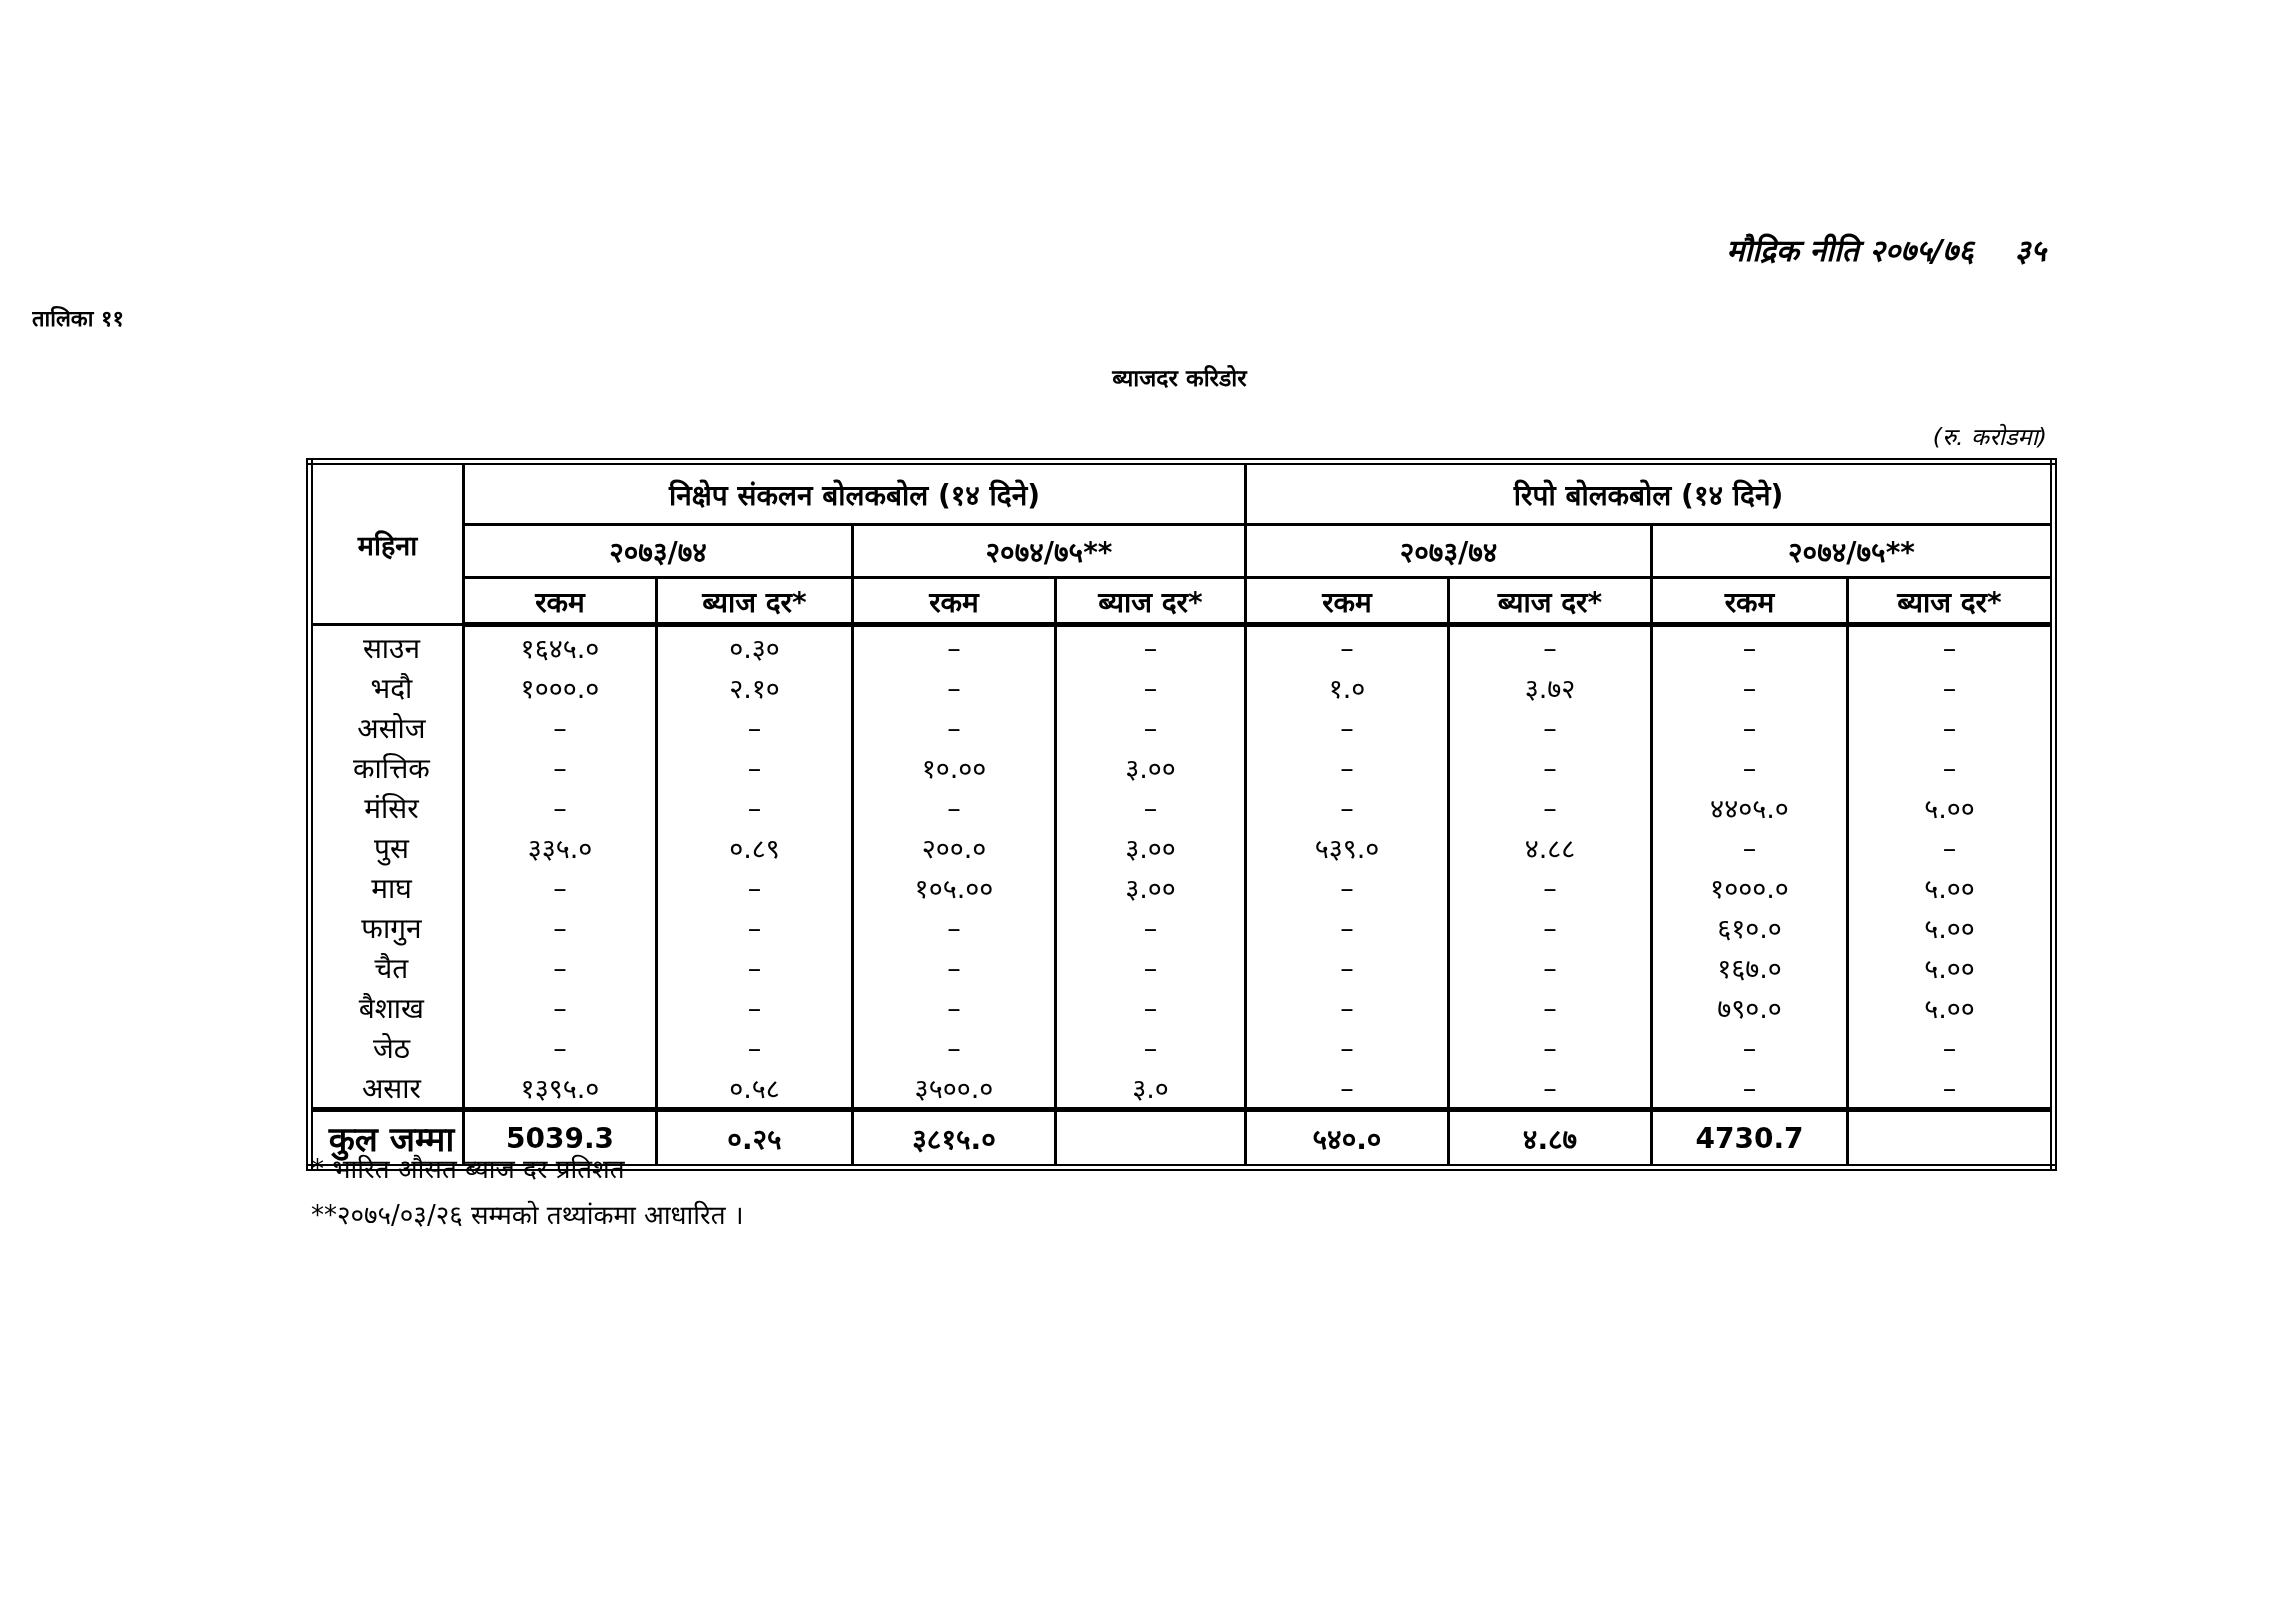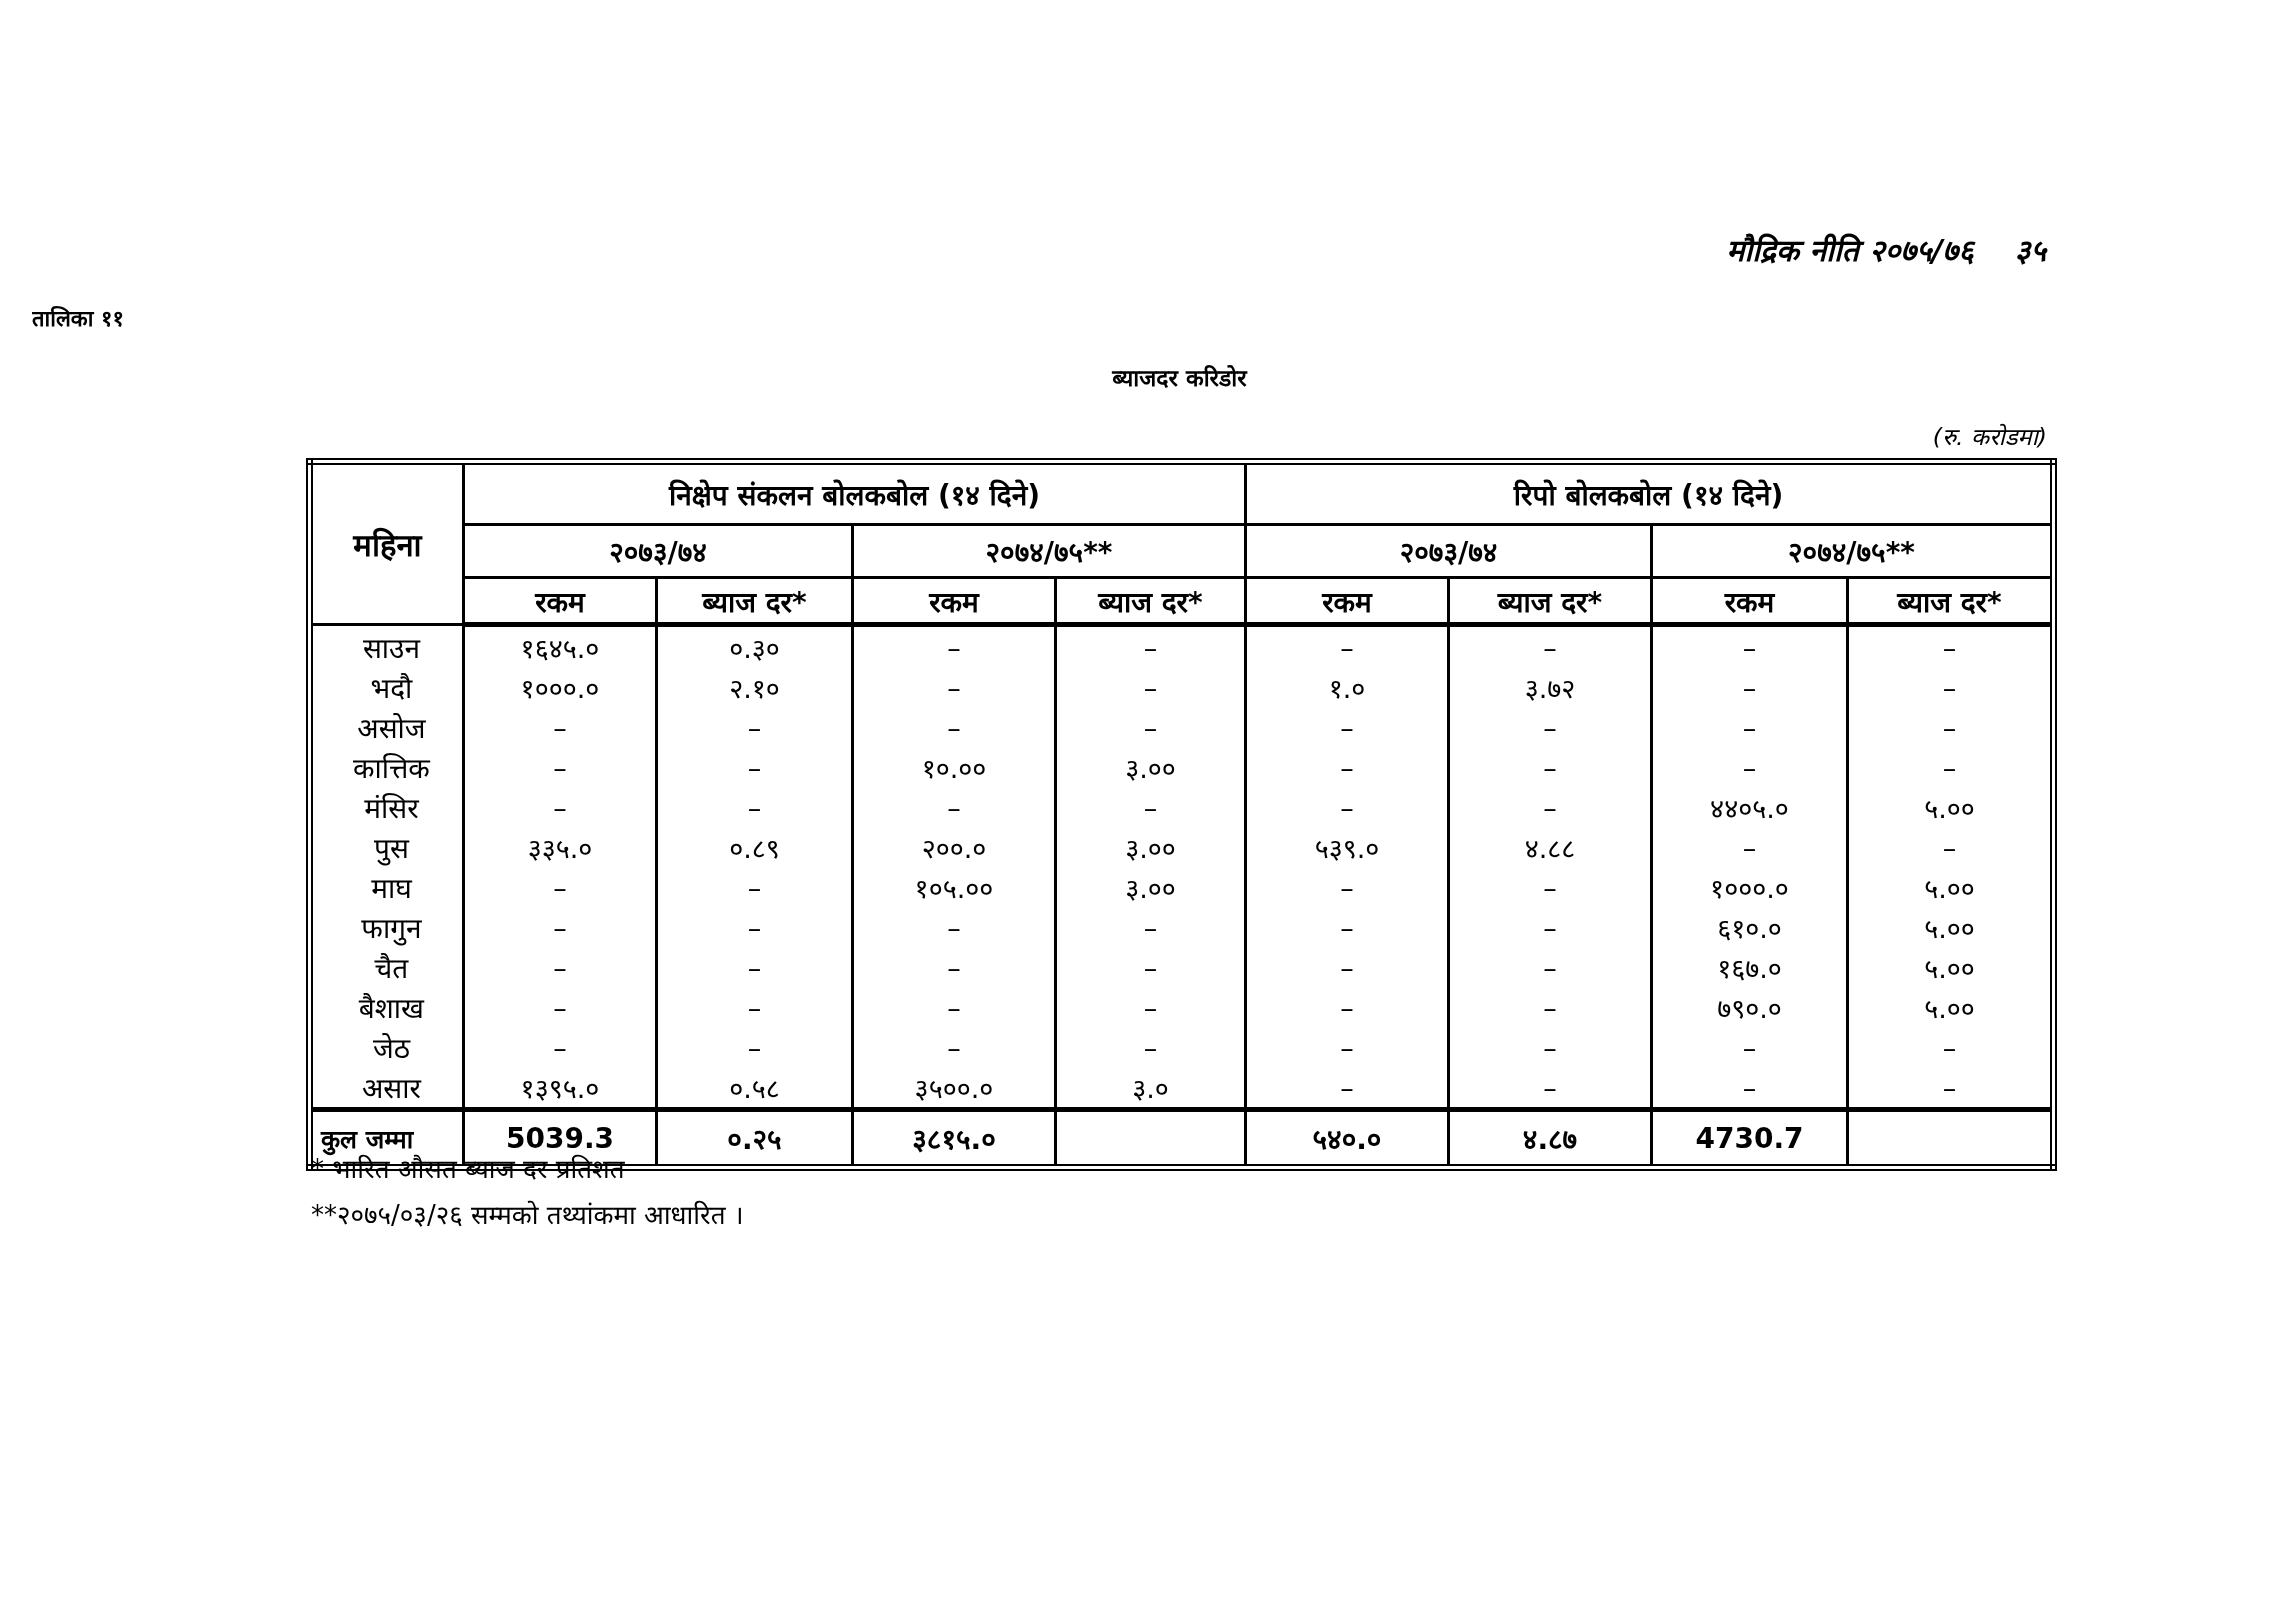--- a/index.html
+++ b/index.html
@@ -59,21 +59,21 @@
     border-right: 3.3px solid #000;
     padding: 0;
     text-align: center;
     vertical-align: middle;
     overflow: hidden;
   }
   thead th { font-weight: bold; font-size: 28px; }
   th.month-head {
     text-align: left;
     padding-left: 9.2px;
-    font-size: 31px;
+    font-size: 27px;
   }
   tr.group-row th { height: 58px; border-bottom: 3.3px solid #000; }
   tr.year-row th { height: 50px; border-bottom: 3.3px solid #000; }
   tr.sub-row th { height: 43px; border-bottom: 5.9px solid #000; }
   tbody td {
     height: 40px;
     font-size: 27px;
     border-top: none;
     border-bottom: none;
   }
@@ -82,23 +82,23 @@
     padding-left: 7.9px;
     font-size: 28px;
   }
   tr.total-row td {
     border-top: 5.9px solid #000;
     height: 52px;
     font-weight: bold;
     font-size: 28px;
   }
   tr.total-row td.total-label {
-    text-align: left;
+    text-align: center;
     padding-left: 7.9px;
-    font-size: 25px;
+    font-size: 34px;
   }
   .footnote {
     position: absolute;
     left: 279px;
     font-size: 26px;
     white-space: nowrap;
   }
   .footnote-1 { top: 1150px; }
   .footnote-2 { top: 1196px; }
 </style>

